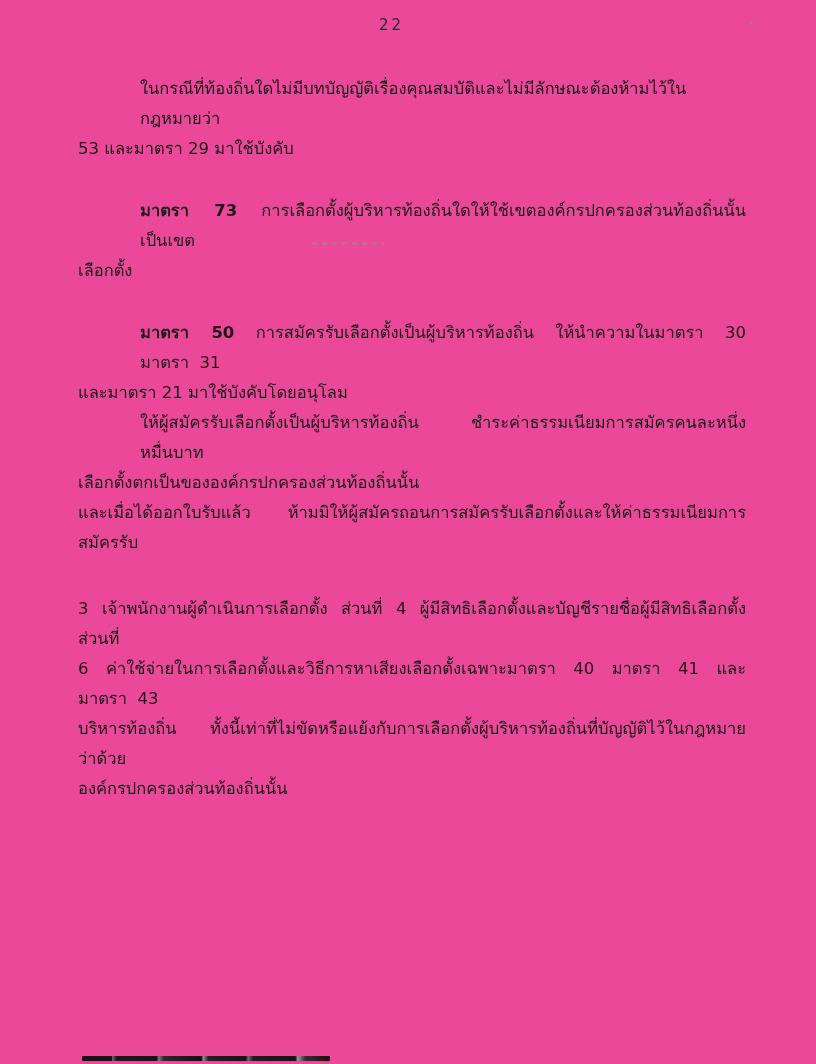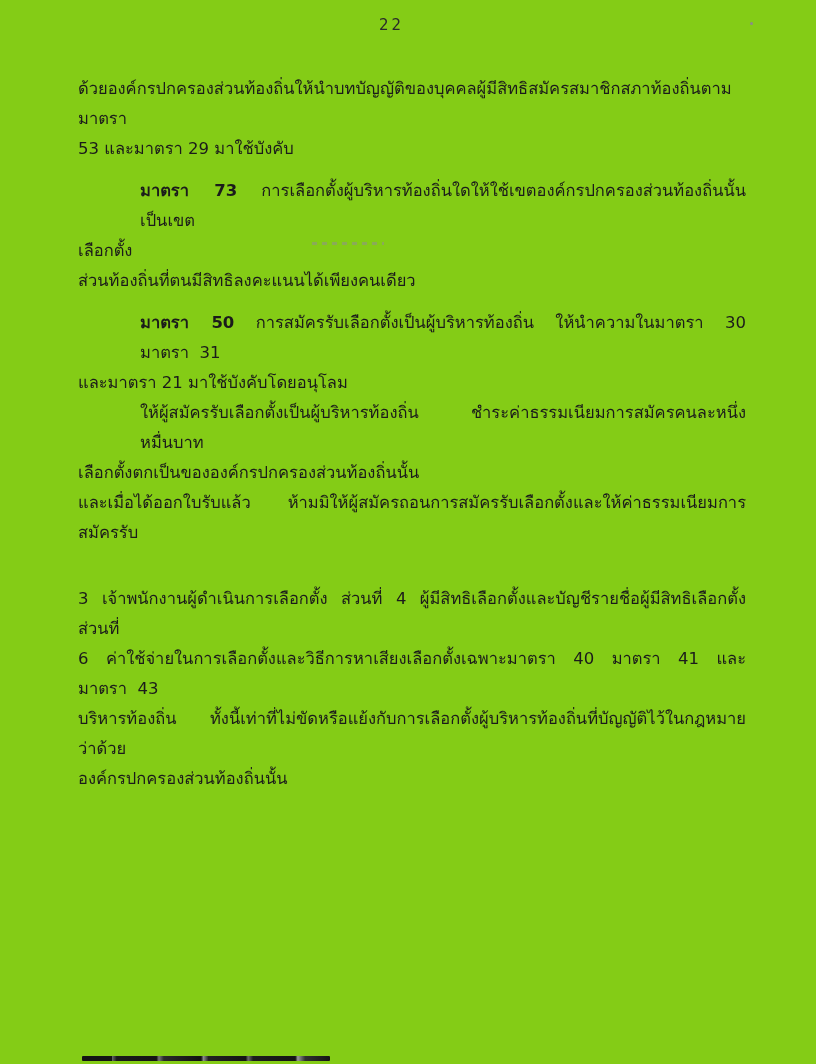--- a/index.html
+++ b/index.html
@@ -4,21 +4,21 @@
 <style>
   html, body {
     margin: 0;
     padding: 0;
     background: #e9e9e7;
   }
   .scan-page {
     position: relative;
     width: 816px;
     height: 1064px;
-    background: #84cc16;
+    background: #ec4899;
     overflow: hidden;
     color: #1b1b1b;
     font-family: "DejaVu Sans", "Liberation Sans", sans-serif;
     -webkit-font-smoothing: antialiased;
   }
   .page-number {
     position: absolute;
     top: 16px;
     left: 379px;
     font-size: 15px;
@@ -28,21 +28,21 @@
   .text-block {
     position: absolute;
     left: 78px;
     top: 74px;
     width: 668px;
     font-size: 16.5px;
     line-height: 30px;
     text-align: justify;
   }
   .para { margin: 0; }
-  .para.gap   { margin-top: 12px; }
+  .para.gap   { margin-top: 32px; }
   .para.gap-lg{ margin-top: 36px; }
   .line {
     white-space: pre-wrap;
     min-height: 30px;
   }
   .line.indent { padding-left: 62px; }
   .lead { font-weight: bold; }
   
   .pencil-mark {
     position: absolute;
@@ -82,28 +82,27 @@
 </head>
 <body>
 
 <div class="scan-page">
 
   <div class="page-number">22</div>
 
   <div class="text-block">
 
     <div class="para">
-      <div class="line">ด้วยองค์กรปกครองส่วนท้องถิ่นให้นำบทบัญญัติของบุคคลผู้มีสิทธิสมัครสมาชิกสภาท้องถิ่นตามมาตรา</div>
+      <div class="line indent">ในกรณีที่ท้องถิ่นใดไม่มีบทบัญญัติเรื่องคุณสมบัติและไม่มีลักษณะต้องห้ามไว้ในกฎหมายว่า</div>
       <div class="line">53 และมาตรา 29 มาใช้บังคับ</div>
     </div>
 
     <div class="para gap">
       <div class="line indent"><span class="lead">มาตรา  73</span><span>  การเลือกตั้งผู้บริหารท้องถิ่นใดให้ใช้เขตองค์กรปกครองส่วนท้องถิ่นนั้นเป็นเขต</span></div>
       <div class="line">เลือกตั้ง</div>
-      <div class="line">ส่วนท้องถิ่นที่ตนมีสิทธิลงคะแนนได้เพียงคนเดียว</div>
     </div>
 
     <div class="para gap">
       <div class="line indent"><span class="lead">มาตรา  50</span><span>  การสมัครรับเลือกตั้งเป็นผู้บริหารท้องถิ่น  ให้นำความในมาตรา  30  มาตรา  31</span></div>
       <div class="line">และมาตรา 21 มาใช้บังคับโดยอนุโลม</div>
       <div class="line indent">ให้ผู้สมัครรับเลือกตั้งเป็นผู้บริหารท้องถิ่น       ชำระค่าธรรมเนียมการสมัครคนละหนึ่งหมื่นบาท</div>
       <div class="line">เลือกตั้งตกเป็นขององค์กรปกครองส่วนท้องถิ่นนั้น</div>
       <div class="line">และเมื่อได้ออกใบรับแล้ว    ห้ามมิให้ผู้สมัครถอนการสมัครรับเลือกตั้งและให้ค่าธรรมเนียมการสมัครรับ</div>
     </div>
 

